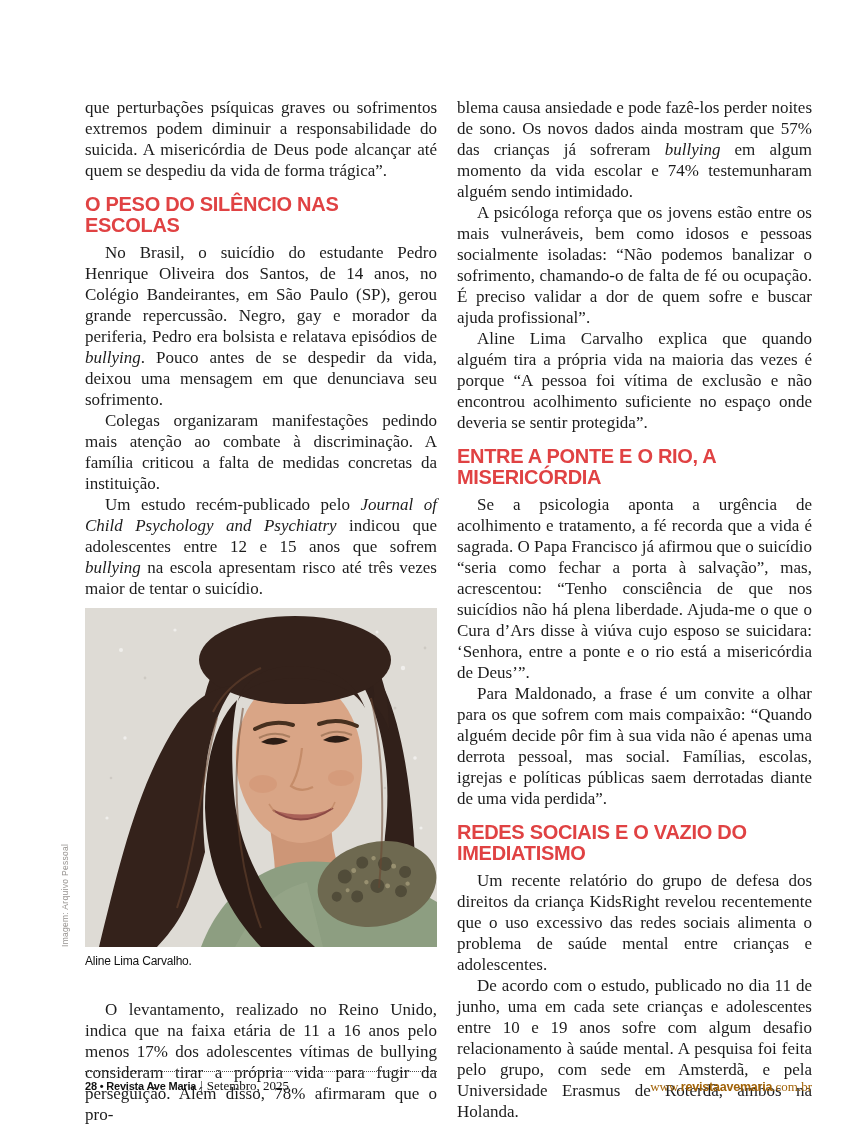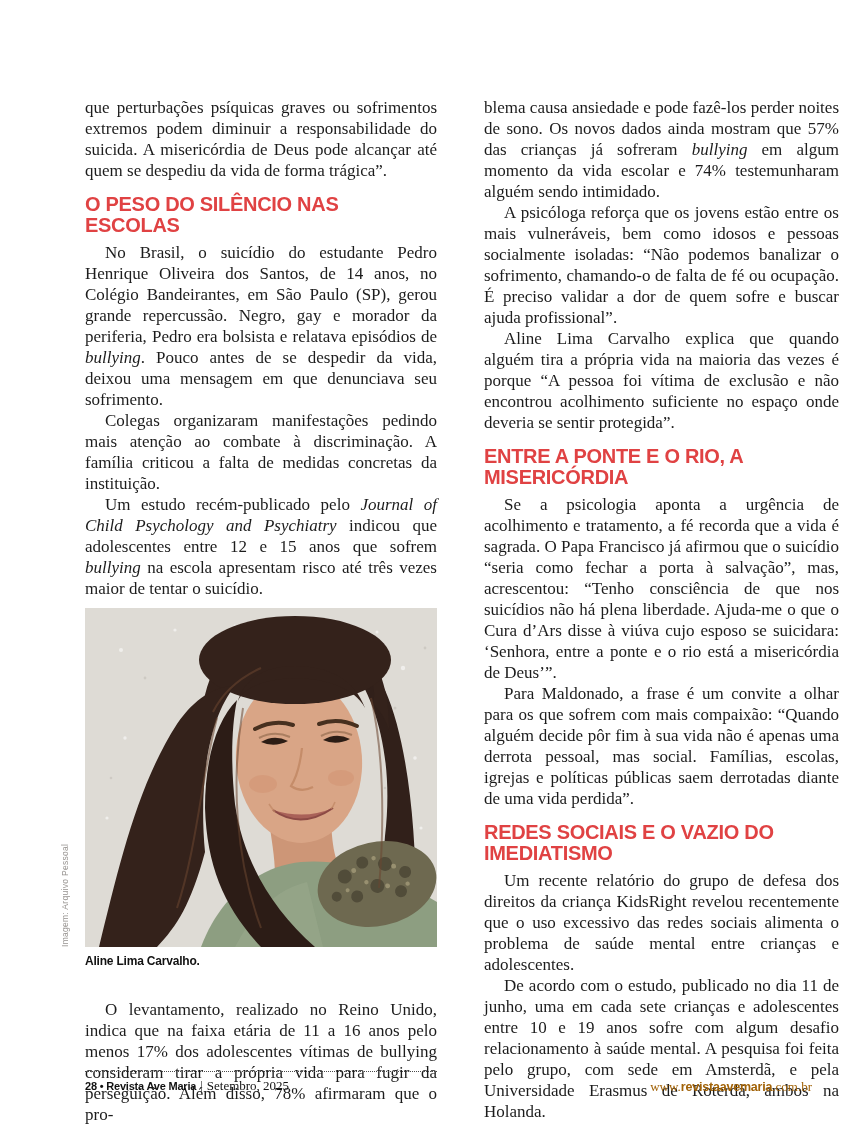--- a/index.html
+++ b/index.html
@@ -6,21 +6,21 @@
   .page{
     position:relative;
     width:850px;height:1126px;
     background:#ffffff;
     font-family:"Liberation Serif", serif;
     color:#1c1c1c;
     overflow:hidden;
   }
   .col{position:absolute;top:97px;}
   .col-left{left:85px;width:352px;}
-  .col-right{left:484px;width:355px;}
+  .col-right{left:457px;width:355px;}
   .para{
     font-size:17px;line-height:21px;
     text-align:justify;text-justify:inter-word;
     margin:0;hyphens:auto;
   }
   .para.ind{text-indent:20px;}
   .heading{
     font-family:"Liberation Sans", sans-serif;
     font-weight:700;font-size:20px;line-height:21px;
     letter-spacing:-0.3px;
@@ -32,21 +32,21 @@
   .photo-wrap svg{display:block;}
   .credit{
     position:absolute;left:-15px;bottom:0;
     transform:rotate(-90deg);transform-origin:0 100%;
     font-family:"Liberation Sans", sans-serif;
     font-size:8.5px;letter-spacing:0.3px;
     color:#979390;white-space:nowrap;
   }
   .caption{
     font-family:"Liberation Sans", sans-serif;
-    font-weight:700;font-size:12px;line-height:14px;
+    font-weight:400;font-size:12px;line-height:14px;
     letter-spacing:-0.2px;
     margin:7px 0 0 0;color:#121212;
   }
   .after-photo{margin-top:31px;}
   .footer-rule{
     position:absolute;left:85px;top:1071px;width:352px;
     border-top:1.5px dotted #4a4a4a;
   }
   .footer-left{
     position:absolute;left:85px;top:1078px;

